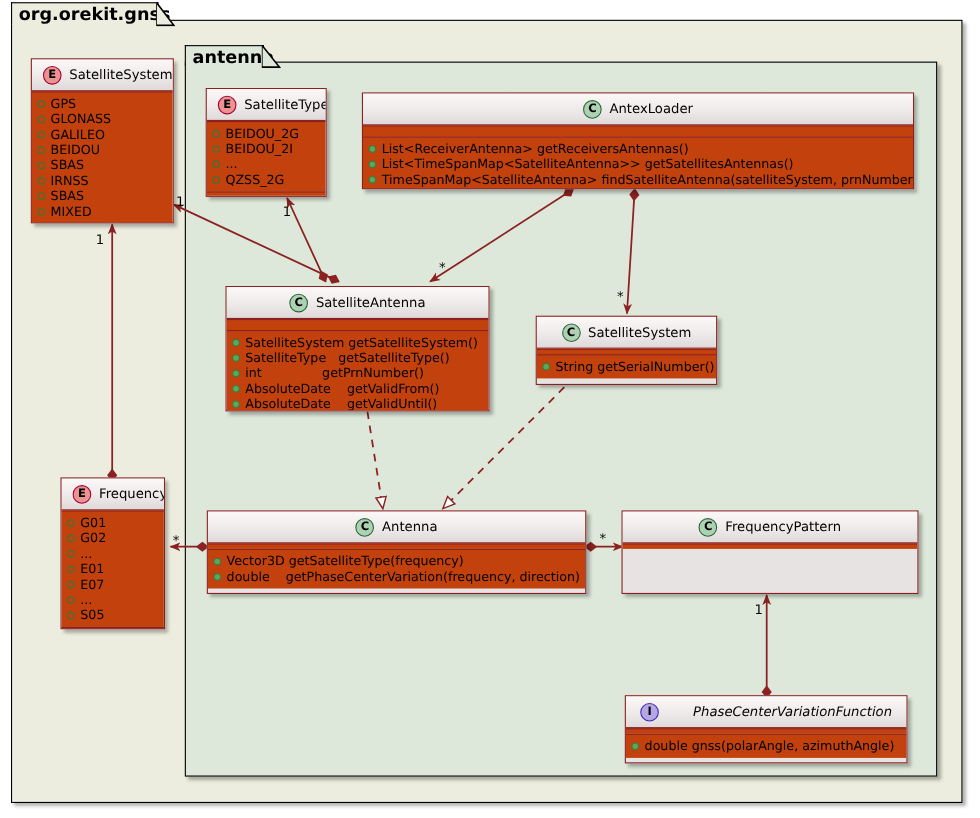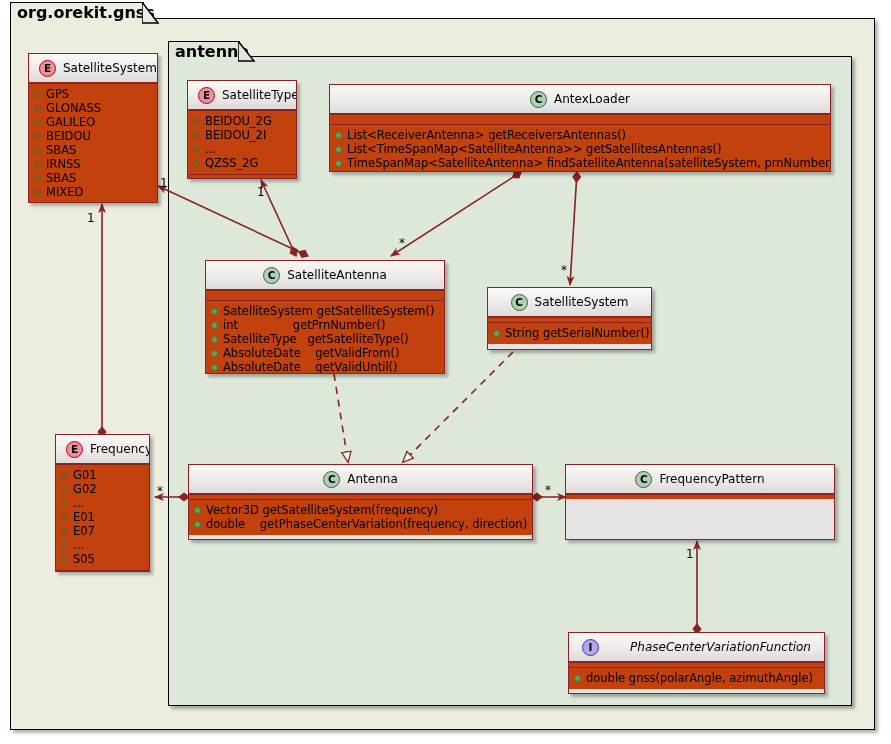--- a/index.html
+++ b/index.html
@@ -239,22 +239,22 @@
   </div>
 
   <div class="node" style="left:205px; top:260px; width:240px; height:114px;">
     <div class="node-header">
       <span class="stereo cls">C</span>
       <span class="node-title">SatelliteAntenna</span>
     </div>
     <div class="compartment empty"></div>
     <div class="compartment">
       <div class="row"><span class="bullet filled"></span><span>SatelliteSystem getSatelliteSystem()</span></div>
+      <div class="row"><span class="bullet filled"></span><span>SatelliteType   getSatelliteType()</span></div>
       <div class="row"><span class="bullet filled"></span><span>int               getPrnNumber()</span></div>
-      <div class="row"><span class="bullet filled"></span><span>SatelliteType   getSatelliteType()</span></div>
       <div class="row"><span class="bullet filled"></span><span>AbsoluteDate    getValidFrom()</span></div>
       <div class="row"><span class="bullet filled"></span><span>AbsoluteDate    getValidUntil()</span></div>
     </div>
   </div>
 
   <div class="node" style="left:487px; top:287px; width:165px; height:63px;">
     <div class="node-header">
       <span class="stereo cls">C</span>
       <span class="node-title">SatelliteSystem</span>
     </div>
@@ -281,21 +281,21 @@
     <div class="compartment empty"></div>
   </div>
 
   <div class="node" style="left:188px; top:464px; width:345px; height:76px;">
     <div class="node-header">
       <span class="stereo cls">C</span>
       <span class="node-title">Antenna</span>
     </div>
     <div class="compartment empty" style="height:5px;"></div>
     <div class="compartment">
-      <div class="row"><span class="bullet filled"></span><span>Vector3D getSatelliteSystem(frequency)</span></div>
+      <div class="row"><span class="bullet filled"></span><span>Vector3D getSatelliteType(frequency)</span></div>
       <div class="row"><span class="bullet filled"></span><span>double    getPhaseCenterVariation(frequency, direction)</span></div>
     </div>
   </div>
 
   <div class="node" style="left:565px; top:464px; width:270px; height:76px;">
     <div class="node-header">
       <span class="stereo cls">C</span>
       <span class="node-title">FrequencyPattern</span>
     </div>
     <div class="compartment empty" style="height:5px;"></div>

